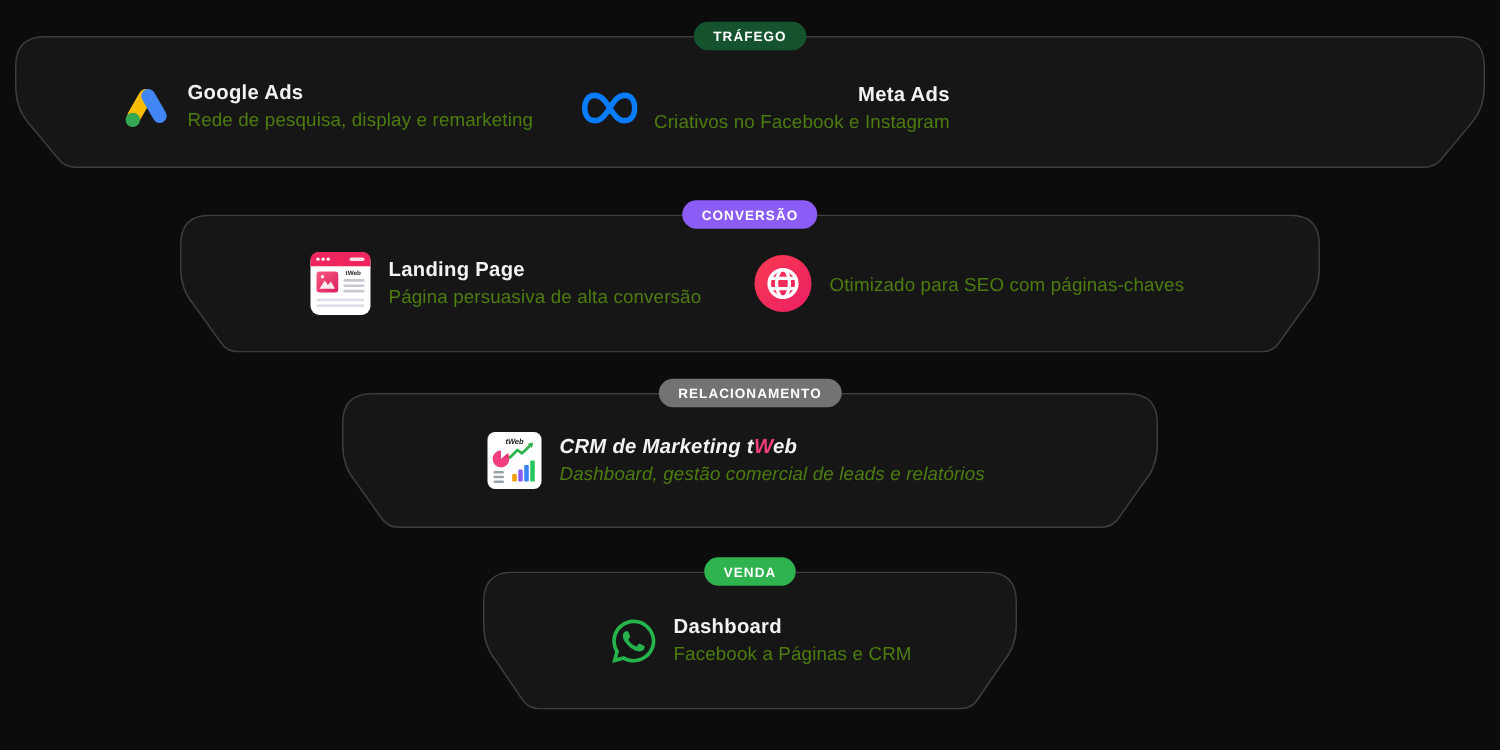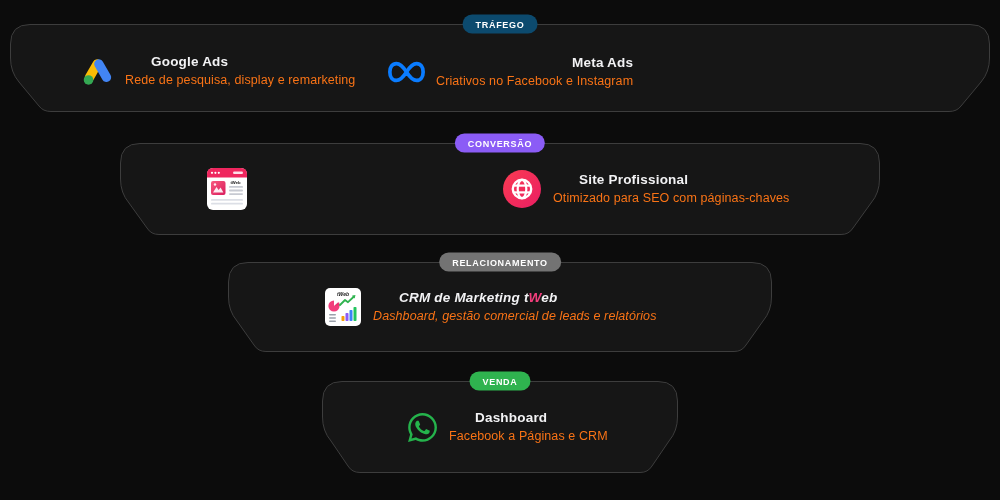--- a/index.html
+++ b/index.html
@@ -12,34 +12,34 @@
   .tier{position:absolute;}
   .tier .shape{position:absolute;inset:0;width:100%;height:100%;display:block;}
   .badge{
     position:absolute;top:0;left:50%;transform:translate(-50%,-50%);
     color:#fff;font-size:9px;font-weight:700;letter-spacing:.7px;
     padding:4.5px 13px;border-radius:999px;white-space:nowrap;z-index:3;
   }
   .item{position:absolute;display:flex;align-items:center;gap:11px;z-index:2;}
   .icon{display:flex;align-items:center;justify-content:center;flex:0 0 auto;}
   .txt{display:flex;flex-direction:column;}
-  .title{font-size:13.5px;font-weight:700;color:#f2f2f4;letter-spacing:.2px;line-height:16px;margin-left:26px;}
-  .sub{font-size:12.5px;color:#f97316;letter-spacing:.1px;margin-top:3px;line-height:15px;}
+  .title{font-size:13.5px;font-weight:700;color:#f2f2f4;letter-spacing:.2px;line-height:16px;}
+  .sub{font-size:12.5px;color:#4d7c0f;letter-spacing:.1px;margin-top:3px;line-height:15px;}
   .accent-w{font-weight:700;}
 </style>
 </head>
 <body>
 
 <div class="stage">
 
   <div class="tier" style="left:10px;top:24px;width:980px;height:88px;">
     <svg class="shape" viewBox="0 0 980 88" preserveAspectRatio="none">
       <path d="M20,.5 H960 Q979.5,.5 979.5,20 V34 Q979.5,48 971,58 L951,82 Q947,87.5 939,87.5 H41 Q33,87.5 29,82 L9,58 Q.5,48 .5,34 V20 Q.5,.5 20,.5 Z" fill="#161616" stroke="#3d3d3d" stroke-width="1"></path>
     </svg>
-    <div class="badge" style="background-color: #0c4a6e;">TRÁFEGO</div>
+    <div class="badge" style="background-color: #14532d;">TRÁFEGO</div>
 
     <div class="item" style="left:72px;top:30px;">
       <span class="icon">
         <svg width="32" height="30" viewBox="0 0 24 22">
           <rect x="5" y="1.5" width="7" height="18.5" rx="3.5" fill="#fbbc04" transform="rotate(30 8.5 10.75)"></rect>
           <rect x="12" y="1.5" width="7" height="18.5" rx="3.5" fill="#4285f4" transform="rotate(-30 15.5 10.75)"></rect>
           <circle cx="4.9" cy="17.7" r="3.6" fill="#34a853"></circle>
         </svg>
       </span>
       <div class="txt">
@@ -87,40 +87,43 @@
           <rect x="5" y="14" width="14.5" height="14" rx="2" fill="url(#lpimg)"></rect>
           <path d="M7,25.5 L10.5,20 L12.6,23 L14.6,20.6 L17.4,25.5 Z" fill="rgba(255,255,255,.9)"></path>
           <circle cx="9" cy="17.5" r="1.2" fill="rgba(255,255,255,.9)"></circle>
           <rect x="23" y="19" width="14" height="1.8" rx=".9" fill="#c7cad2"></rect>
           <rect x="23" y="22.6" width="14" height="1.8" rx=".9" fill="#c7cad2"></rect>
           <rect x="23" y="26.2" width="14" height="1.8" rx=".9" fill="#c7cad2"></rect>
           <rect x="5" y="32" width="32" height="1.8" rx=".9" fill="#dcdfe6"></rect>
           <rect x="5" y="35.8" width="32" height="1.8" rx=".9" fill="#dcdfe6"></rect>
         </svg>
       </span>
+      <div class="txt">
+        <div class="title">Landing Page</div>
+        <div class="sub">Página persuasiva de alta conversão</div>
+      </div>
     </div>
 
     <div class="item" style="left:382px;top:26px;">
       <span class="icon">
         <svg width="40" height="40" viewBox="0 0 40 40">
           <defs>
             <linearGradient id="siteg" x1="0" y1="0" x2="1" y2="1">
               <stop offset="0" stop-color="#fb3b52"></stop>
                 <stop offset="1" stop-color="#e91e63"></stop>
             </linearGradient>
           </defs>
           <circle cx="20" cy="20" r="19" fill="url(#siteg)"></circle>
           <circle cx="20" cy="20" r="9.2" fill="none" stroke="#fff" stroke-width="2.4"></circle>
           <ellipse cx="20" cy="20" rx="4.3" ry="9.2" fill="none" stroke="#fff" stroke-width="2.2"></ellipse>
           <line x1="11.4" y1="16.6" x2="28.6" y2="16.6" stroke="#fff" stroke-width="2.2"></line>
           <line x1="11.4" y1="23.4" x2="28.6" y2="23.4" stroke="#fff" stroke-width="2.2"></line>
         </svg>
       </span>
       <div class="txt">
-        <div class="title">Site Profissional</div>
         <div class="sub">Otimizado para SEO com páginas-chaves</div>
       </div>
     </div>
   </div>
 
   <div class="tier" style="left:228px;top:262px;width:544px;height:90px;">
     <svg class="shape" viewBox="0 0 544 90" preserveAspectRatio="none">
       <path d="M20,.5 H524 Q543.5,.5 543.5,20 V35 Q543.5,49 535,59 L518,83 Q514,89.5 506,89.5 H38 Q30,89.5 26,83 L9,59 Q.5,49 .5,35 V20 Q.5,.5 20,.5 Z" fill="#161616" stroke="#3d3d3d" stroke-width="1"></path>
     </svg>
     <div class="badge" style="background-color: #737373;">RELACIONAMENTO</div>

